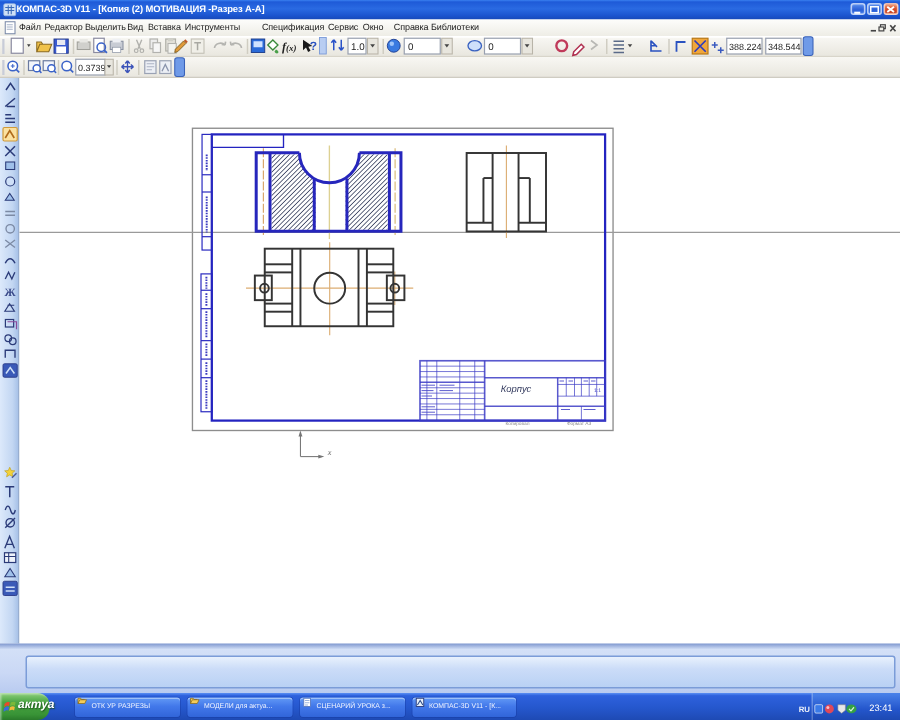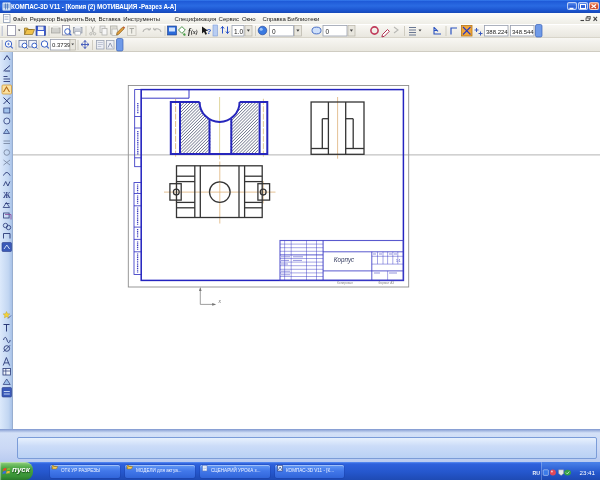--- a/index.html
+++ b/index.html
@@ -56,21 +56,21 @@
   <span class="abs mi" style="left:262.5px">Справка</span>
   <span class="abs mi" style="left:287.3px">Библиотеки</span>
   <div class="abs" id="tb1"></div>
   <div class="abs" id="tb2"></div>
   <div class="abs" id="leftbar"></div>
   <div class="abs" id="canvas"></div>
   <div class="abs" id="botpanel"></div>
   <div class="abs" id="inset"></div>
   <div class="abs" id="taskbar"></div>
   <div class="abs" id="startbtn"></div>
-  <div class="abs" id="starttext">пуск</div>
+  <div class="abs" id="starttext">актуа</div>
   <div class="abs taskbtn" style="left:50px;width:70px">ОТК УР РАЗРЕЗЫ</div>
   <div class="abs taskbtn" style="left:125px;width:70px">МОДЕЛИ для актуа...</div>
   <div class="abs taskbtn" style="left:200px;width:70px">СЦЕНАРИЙ УРОКА з...</div>
   <div class="abs taskbtn" style="left:275px;width:69px">КОМПАС-3D V11 - [К...</div>
   <div class="abs" id="tray"></div>
   <div class="abs" id="clock">23:41</div>
   <svg id="overlay" width="600" height="480" viewBox="0 0 600 480">
   <defs>
     <pattern id="hatch" patternUnits="userSpaceOnUse" width="2.2" height="2.2" patternTransform="rotate(45)">
       <rect width="2.2" height="2.2" fill="#ffffff"></rect>

